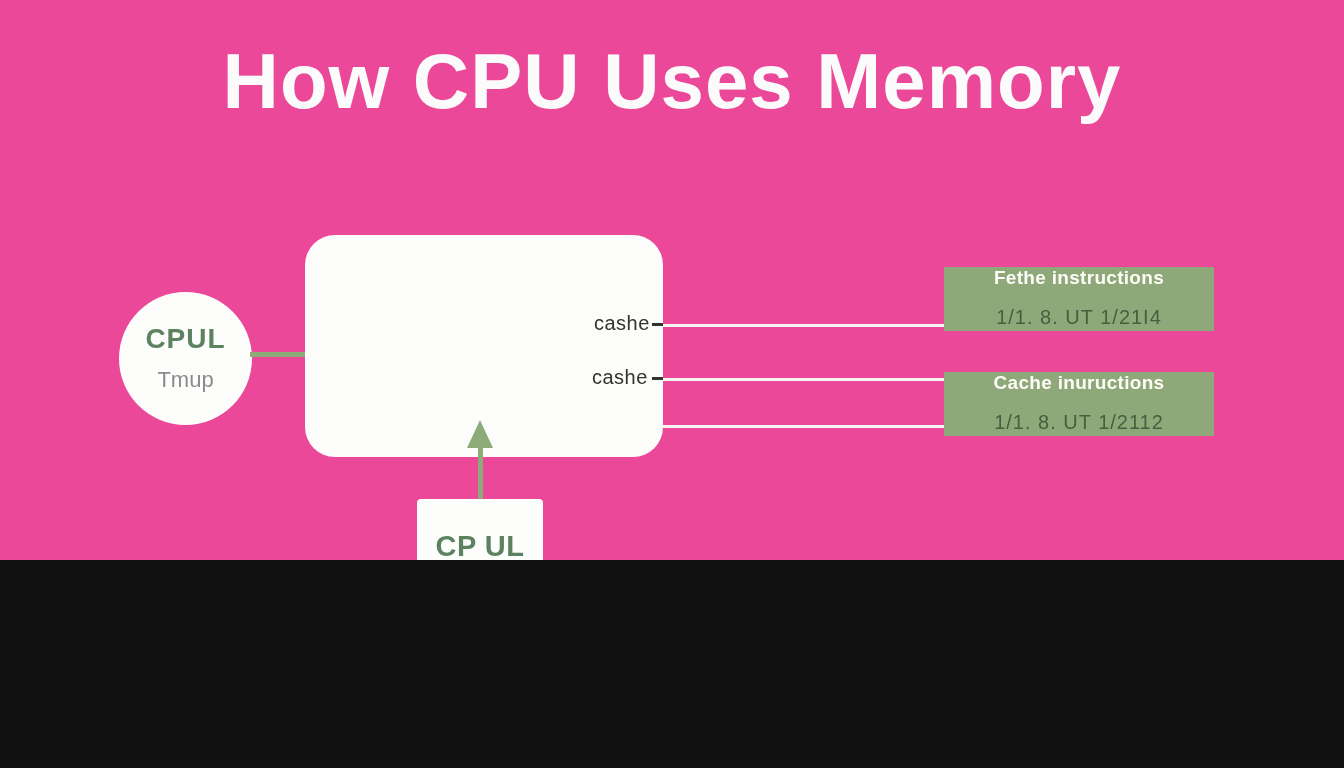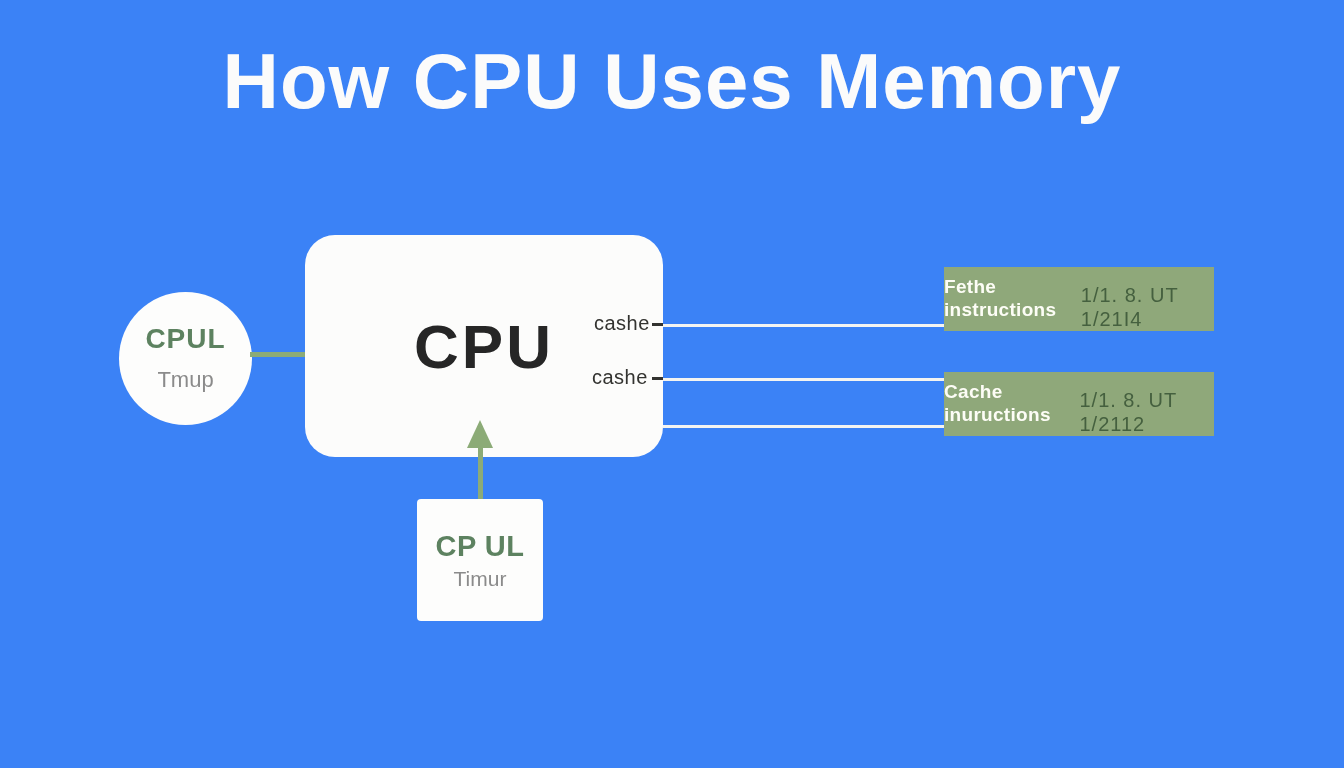--- a/index.html
+++ b/index.html
@@ -2,22 +2,22 @@
 <html><head>
 <meta charset="utf-8">
 <style>
   * { margin: 0; padding: 0; box-sizing: border-box; }
   html, body { background: #111; }
   body { font-family: "Liberation Sans", sans-serif; }
 
   .stage {
     position: relative;
     width: 1344px;
-    height: 768px;
-    background: #3b82f6;
+    height: 560px;
+    background: #ec4899;
     overflow: hidden;
   }
 
   
   .title {
     position: absolute;
     top: 36px;
     left: 0;
     width: 100%;
     text-align: center;
@@ -106,20 +106,21 @@
   .wire.w3 { left: 663px; top: 425px; width: 281px; }
 
   
   .mem-block {
     position: absolute;
     left: 944px;
     width: 270px;
     height: 64px;
     background: #8fa87a;
     display: flex;
+    flex-direction: column;
     align-items: center;
     justify-content: flex-start;
     line-height: 1.2;
   }
   .mem-block.b1 { top: 267px; }
   .mem-block.b2 { top: 372px; }
   .mem-block.b3 { top: 487px; }
   .mem-line1 {
     color: #fdfdf6;
     font-size: 19px;
@@ -207,21 +208,20 @@
 
   <div class="circle-node">
     <div class="node-title">CPUL</div>
     <div class="node-sub">Tmup</div>
   </div>
 
   <div class="arrow-h-shaft"></div>
   <div class="arrow-h-head"></div>
 
   <div class="cpu-box"></div>
-  <div class="cpu-label">CPU</div>
   <div class="port-label p1">cashe</div>
   <div class="port-label p2">cashe</div>
   <div class="port-dash d1"></div>
   <div class="port-dash d2"></div>
 
   <div class="wire w1"></div>
   <div class="wire w2"></div>
   <div class="wire w3"></div>
 
   <div class="mem-block b1">

